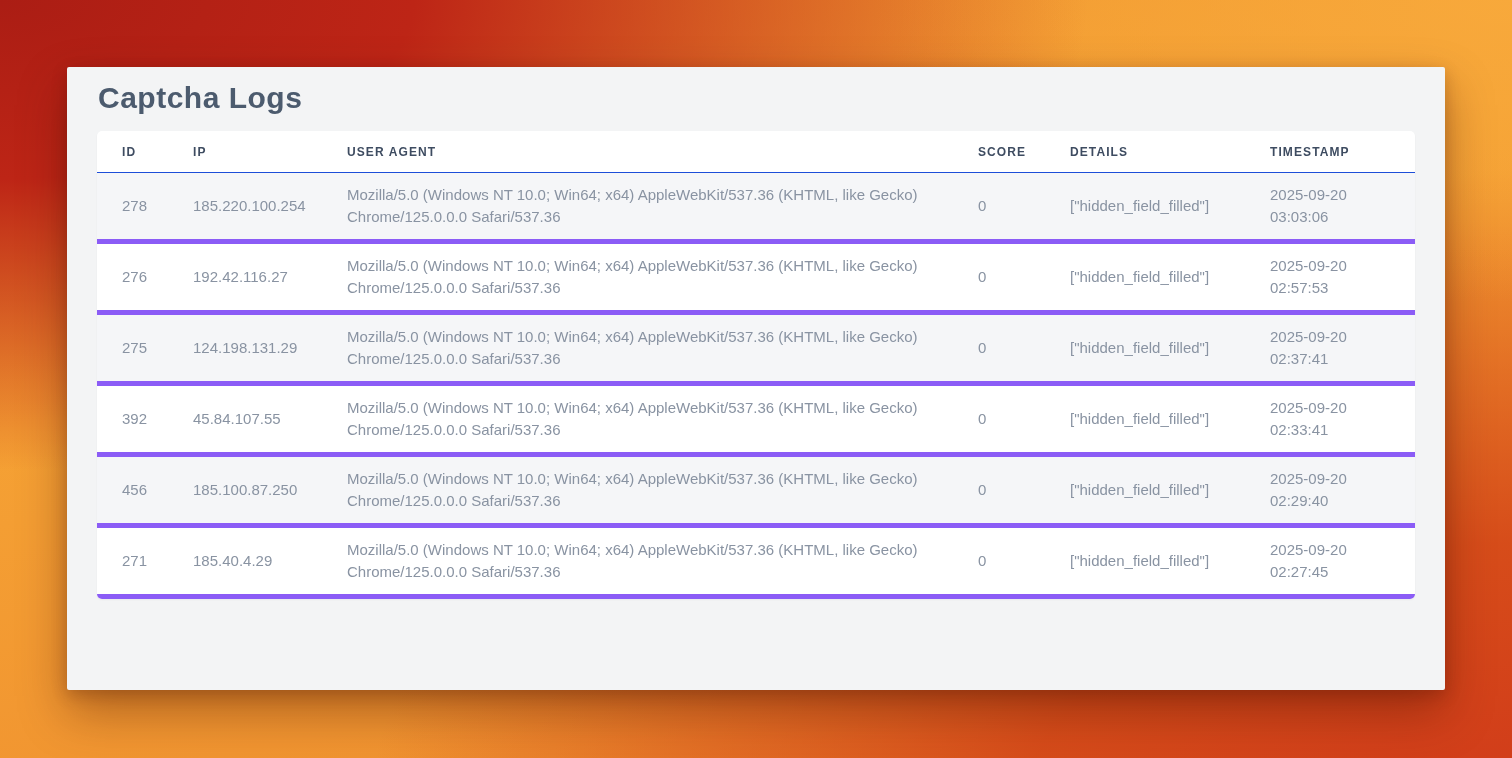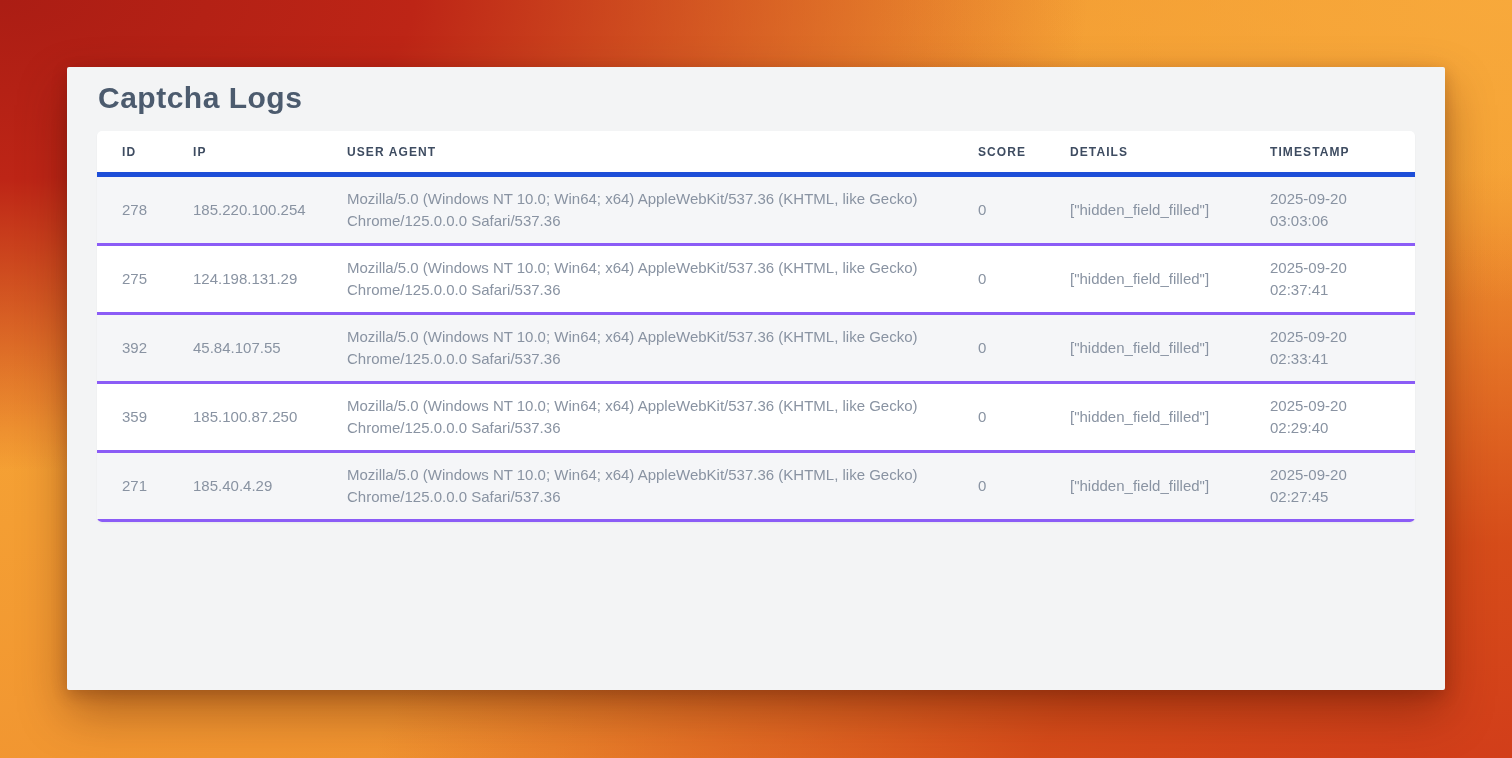--- a/index.html
+++ b/index.html
@@ -27,28 +27,28 @@
     background: #ffffff; border-radius: 5px; overflow: hidden;
     box-shadow: 0 1px 2px rgba(30,40,60,.05);
   }
   table { width: 100%; border-collapse: collapse; table-layout: fixed; }
   col.c-id { width: 96px; }  col.c-ip { width: 154px; }
   col.c-ua { width: 631px; } col.c-score { width: 92px; }
   col.c-details { width: 200px; } col.c-ts { width: auto; }
   th {
     text-align: left; font-size: 12px; font-weight: 700; color: #3e4c61;
     letter-spacing: 1.1px; padding: 14px 10px 13px 0;
-    border-bottom: 5px solid #1d4ed8; white-space: nowrap;
+    border-bottom: 1px solid #1d4ed8; white-space: nowrap;
   }
   td {
     font-size: 15px; color: #8993a2; line-height: 22px;
     padding: 11px 24px 11px 0; vertical-align: middle; word-wrap: break-word;
   }
   th:first-child, td:first-child { padding-left: 25px; }
-  tbody tr { border-bottom: 3px solid #8b5cf6; }
+  tbody tr { border-bottom: 5px solid #8b5cf6; }
   tbody tr:nth-child(odd) { background: #f5f6f8; }
 </style>
 </head>
 <body>
 
 <div class="card">
   <h1 class="page-title">Captcha Logs</h1>
 
   <div class="table-wrap">
     <table>
@@ -73,37 +73,45 @@
       <tbody>
           <tr>
     <td>278</td>
     <td>185.220.100.254</td>
     <td>Mozilla/5.0 (Windows NT 10.0; Win64; x64) AppleWebKit/537.36 (KHTML, like Gecko) Chrome/125.0.0.0 Safari/537.36</td>
     <td>0</td>
     <td>["hidden_field_filled"]</td>
     <td>2025-09-20 03:03:06</td>
   </tr>
           <tr>
+    <td>276</td>
+    <td>192.42.116.27</td>
+    <td>Mozilla/5.0 (Windows NT 10.0; Win64; x64) AppleWebKit/537.36 (KHTML, like Gecko) Chrome/125.0.0.0 Safari/537.36</td>
+    <td>0</td>
+    <td>["hidden_field_filled"]</td>
+    <td>2025-09-20 02:57:53</td>
+  </tr>
+          <tr>
     <td>275</td>
     <td>124.198.131.29</td>
     <td>Mozilla/5.0 (Windows NT 10.0; Win64; x64) AppleWebKit/537.36 (KHTML, like Gecko) Chrome/125.0.0.0 Safari/537.36</td>
     <td>0</td>
     <td>["hidden_field_filled"]</td>
     <td>2025-09-20 02:37:41</td>
   </tr>
           <tr>
     <td>392</td>
     <td>45.84.107.55</td>
     <td>Mozilla/5.0 (Windows NT 10.0; Win64; x64) AppleWebKit/537.36 (KHTML, like Gecko) Chrome/125.0.0.0 Safari/537.36</td>
     <td>0</td>
     <td>["hidden_field_filled"]</td>
     <td>2025-09-20 02:33:41</td>
   </tr>
           <tr>
-    <td>359</td>
+    <td>456</td>
     <td>185.100.87.250</td>
     <td>Mozilla/5.0 (Windows NT 10.0; Win64; x64) AppleWebKit/537.36 (KHTML, like Gecko) Chrome/125.0.0.0 Safari/537.36</td>
     <td>0</td>
     <td>["hidden_field_filled"]</td>
     <td>2025-09-20 02:29:40</td>
   </tr>
           <tr>
     <td>271</td>
     <td>185.40.4.29</td>
     <td>Mozilla/5.0 (Windows NT 10.0; Win64; x64) AppleWebKit/537.36 (KHTML, like Gecko) Chrome/125.0.0.0 Safari/537.36</td>

